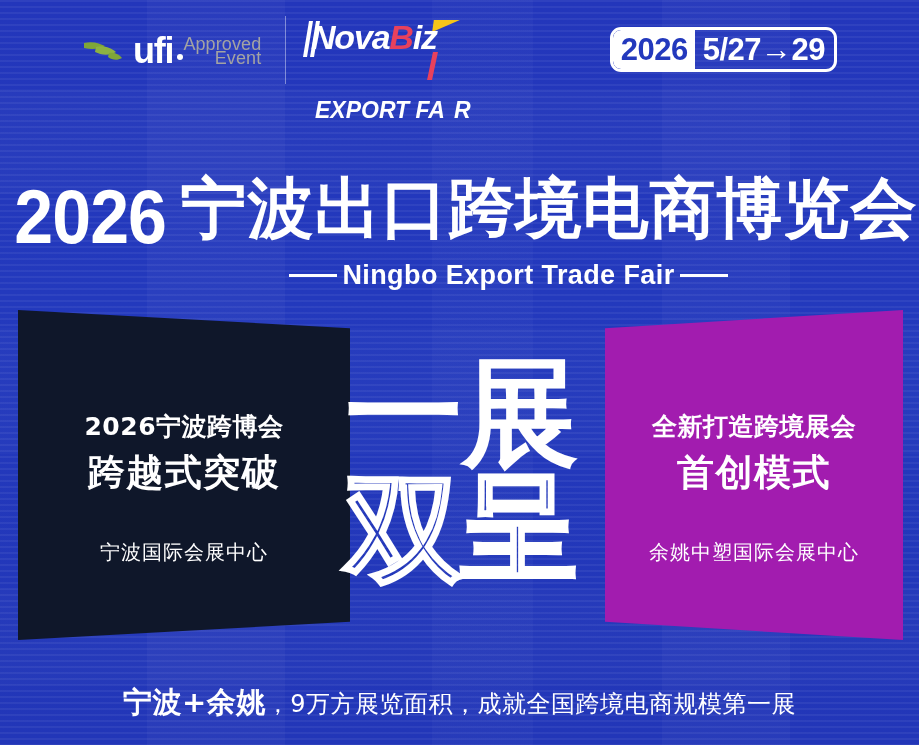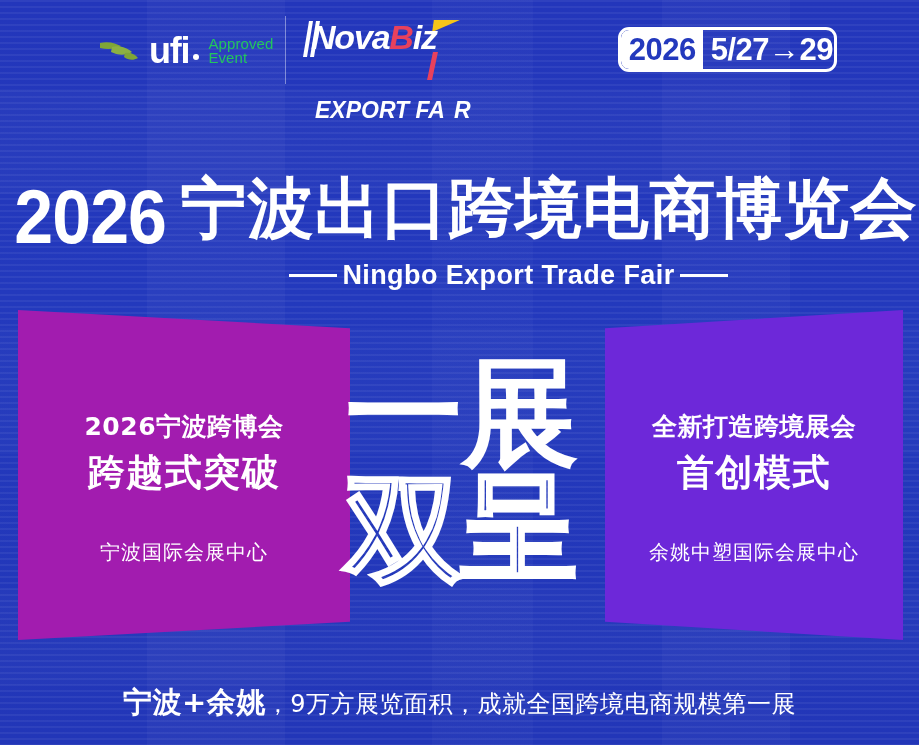--- a/index.html
+++ b/index.html
@@ -70,25 +70,26 @@
     top: 0; left: 0;
     width: 919px;
     height: 100px;
     display: flex;
     align-items: center;
   }
 
   
   .ufi {
     position: absolute;
-    left: 98px;
+    left: 82px;
     top: 29px;
     display: flex;
     align-items: center;
     height: 44px;
+    text-align: right;
   }
   .ufi-leaf {
     position: relative;
     width: 48px;
     height: 26px;
     margin-right: 3px;
   }
   .ufi-leaf svg { display: block; }
   .ufi-word {
     color: #ffffff;
@@ -98,23 +99,22 @@
     line-height: 1;
     font-family: "Liberation Sans", "DejaVu Sans", sans-serif;
   }
   .ufi-dot {
     width: 6px; height: 6px;
     border-radius: 50%;
     background: #ffffff;
     margin: 12px 0 0 4px;
   }
   .ufi-sub {
-    margin-left: 9px;
-    color: #22c55e;
-    font-size: 15px;
+    color: #a3a3a3;
+    font-size: 18px;
     line-height: 14px;
     font-weight: 400;
     letter-spacing: 0.1px;
   }
 
   .header-divider {
     position: absolute;
     left: 285px;
     top: 16px;
     width: 1px;
@@ -202,21 +202,21 @@
     padding: 0 7px 0 8px;
     border-radius: 8px 0 0 8px;
     font-family: "Liberation Sans", "DejaVu Sans", sans-serif;
   }
   .date-range {
     color: #ffffff;
     font-size: 31px;
     font-weight: 700;
     letter-spacing: -0.5px;
     line-height: 39px;
-    padding: 0 1px 0 8px;
+    padding: 0 9px 0 8px;
     white-space: nowrap;
     font-family: "Liberation Sans", "DejaVu Sans", sans-serif;
   }
 
   
   .title-wrap {
     position: absolute;
     top: 178px;
     left: 0;
     width: 919px;
@@ -276,27 +276,27 @@
     height: 330px;
     display: flex;
     flex-direction: column;
     align-items: center;
     color: #ffffff;
     text-align: center;
   }
   .panel-left {
     left: 18px;
     width: 332px;
-    background: #a21caf;
+    background: #0f172a;
     clip-path: polygon(0% 0%, 100% 5.5%, 100% 94.5%, 0% 100%);
   }
   .panel-right {
     left: 605px;
     width: 298px;
-    background: #6d28d9;
+    background: #a21caf;
     clip-path: polygon(0% 5.5%, 100% 0%, 100% 100%, 0% 94.5%);
   }
   .panel-small {
     font-size: 25px;
     font-weight: 700;
     letter-spacing: 0.5px;
     margin-top: 102px;
     line-height: 30px;
     font-family: "DejaVu Sans", "Liberation Sans", sans-serif;
   }

